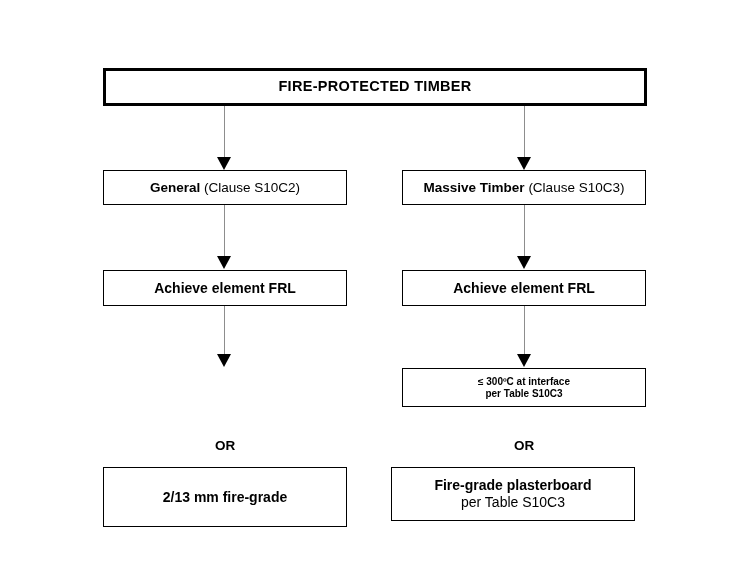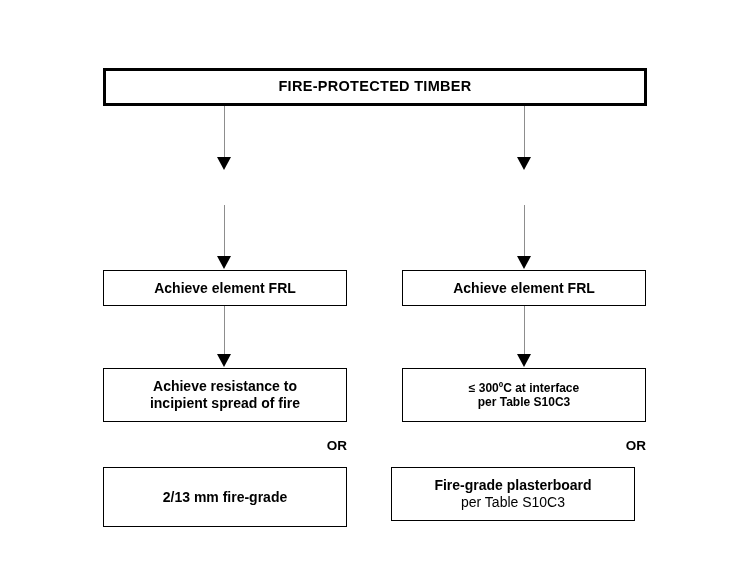--- a/index.html
+++ b/index.html
@@ -96,22 +96,22 @@
     left: 103px;
     top: 368px;
     width: 244px;
     height: 54px;
     font-size: 14px;
   }
   #node-temp {
     left: 402px;
     top: 368px;
     width: 244px;
-    height: 54px;
-    font-size: 12px;
+    height: 39px;
+    font-size: 10px;
   }
 
   
   #node-board-left {
     left: 103px;
     top: 467px;
     width: 244px;
     height: 60px;
     font-size: 14px;
   }
@@ -121,21 +121,21 @@
     width: 244px;
     height: 54px;
     font-size: 14px;
   }
 
   
   .or-label {
     position: absolute;
     font-size: 13.5px;
     font-weight: bold;
-    text-align: right;
+    text-align: center;
     width: 244px;
     line-height: 1;
   }
   #or-left {
     left: 103px;
     top: 439px;
   }
   #or-right {
     left: 402px;
     top: 439px;
@@ -177,21 +177,31 @@
   <div class="connector" id="conn-root-left" style="left:224px; top:106px; height:64px;">
     <div class="conn-line" style="height:53px;"></div>
     <div class="conn-head" style="top:51px;"></div>
   </div>
 
   <div class="connector" id="conn-root-right" style="left:524px; top:106px; height:64px;">
     <div class="conn-line" style="height:53px;"></div>
     <div class="conn-head" style="top:51px;"></div>
   </div>
 
-
+  <div class="node" id="node-general">
+    <div class="inner">
+      <span class="t-bold">General</span><span class="t-reg"> (Clause S10C2)</span>
+    </div>
+  </div>
+
+  <div class="node" id="node-massive">
+    <div class="inner">
+      <span class="t-bold">Massive Timber</span><span class="t-reg"> (Clause S10C3)</span>
+    </div>
+  </div>
 
   <div class="connector" id="conn-general-frl" style="left:224px; top:205px; height:65px;">
     <div class="conn-line" style="height:52px;"></div>
     <div class="conn-head" style="top:51px;"></div>
   </div>
 
   <div class="connector" id="conn-massive-frl" style="left:524px; top:205px; height:65px;">
     <div class="conn-line" style="height:52px;"></div>
     <div class="conn-head" style="top:51px;"></div>
   </div>
@@ -211,26 +221,20 @@
   <div class="connector" id="conn-frl-left-crit" style="left:224px; top:306px; height:62px;">
     <div class="conn-line" style="height:49px;"></div>
     <div class="conn-head" style="top:48px;"></div>
   </div>
 
   <div class="connector" id="conn-frl-right-crit" style="left:524px; top:306px; height:62px;">
     <div class="conn-line" style="height:49px;"></div>
     <div class="conn-head" style="top:48px;"></div>
   </div>
 
-  <div class="node" id="node-incipient">
-    <div class="inner">
-      <span class="ln t-bold">Achieve resistance  to</span>
-      <span class="ln t-bold">incipient spread of fire</span>
-    </div>
-  </div>
 
   <div class="node" id="node-temp">
     <div class="inner">
       <span class="ln t-bold">≤ 300ºC at interface</span>
       <span class="ln t-bold">per Table S10C3</span>
     </div>
   </div>
 
   <div class="or-label" id="or-left">OR</div>
   <div class="or-label" id="or-right">OR</div>

